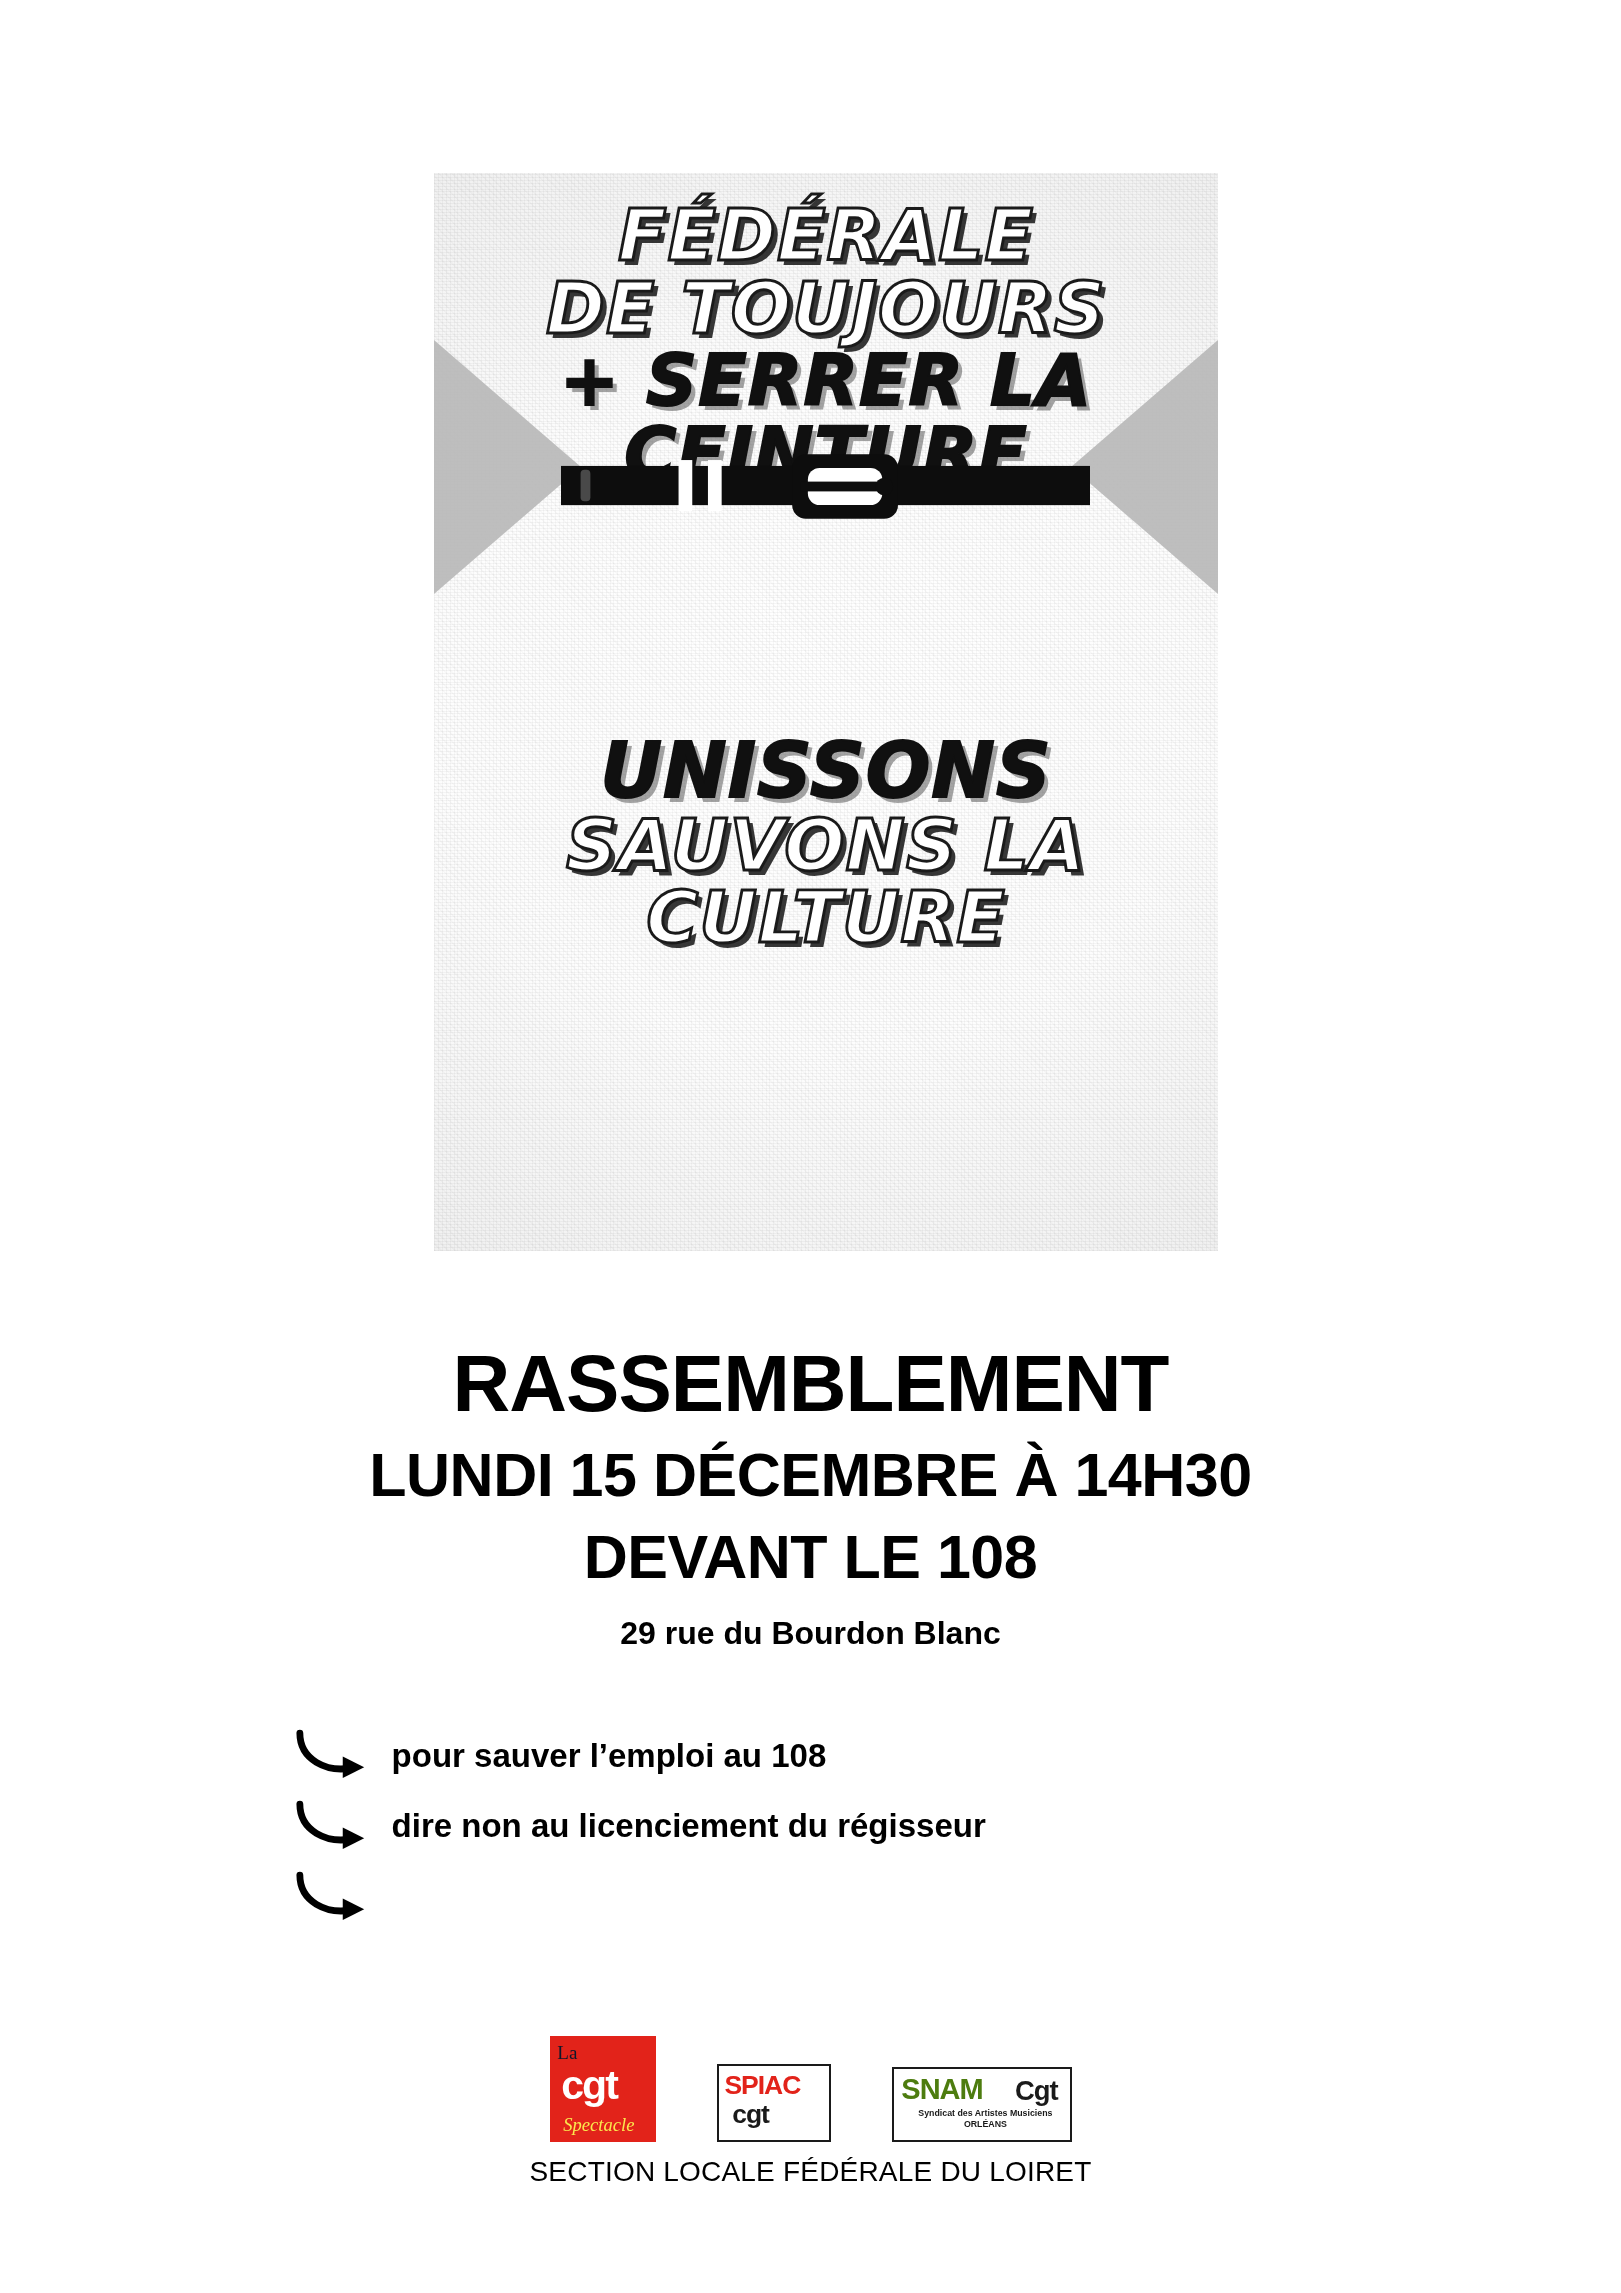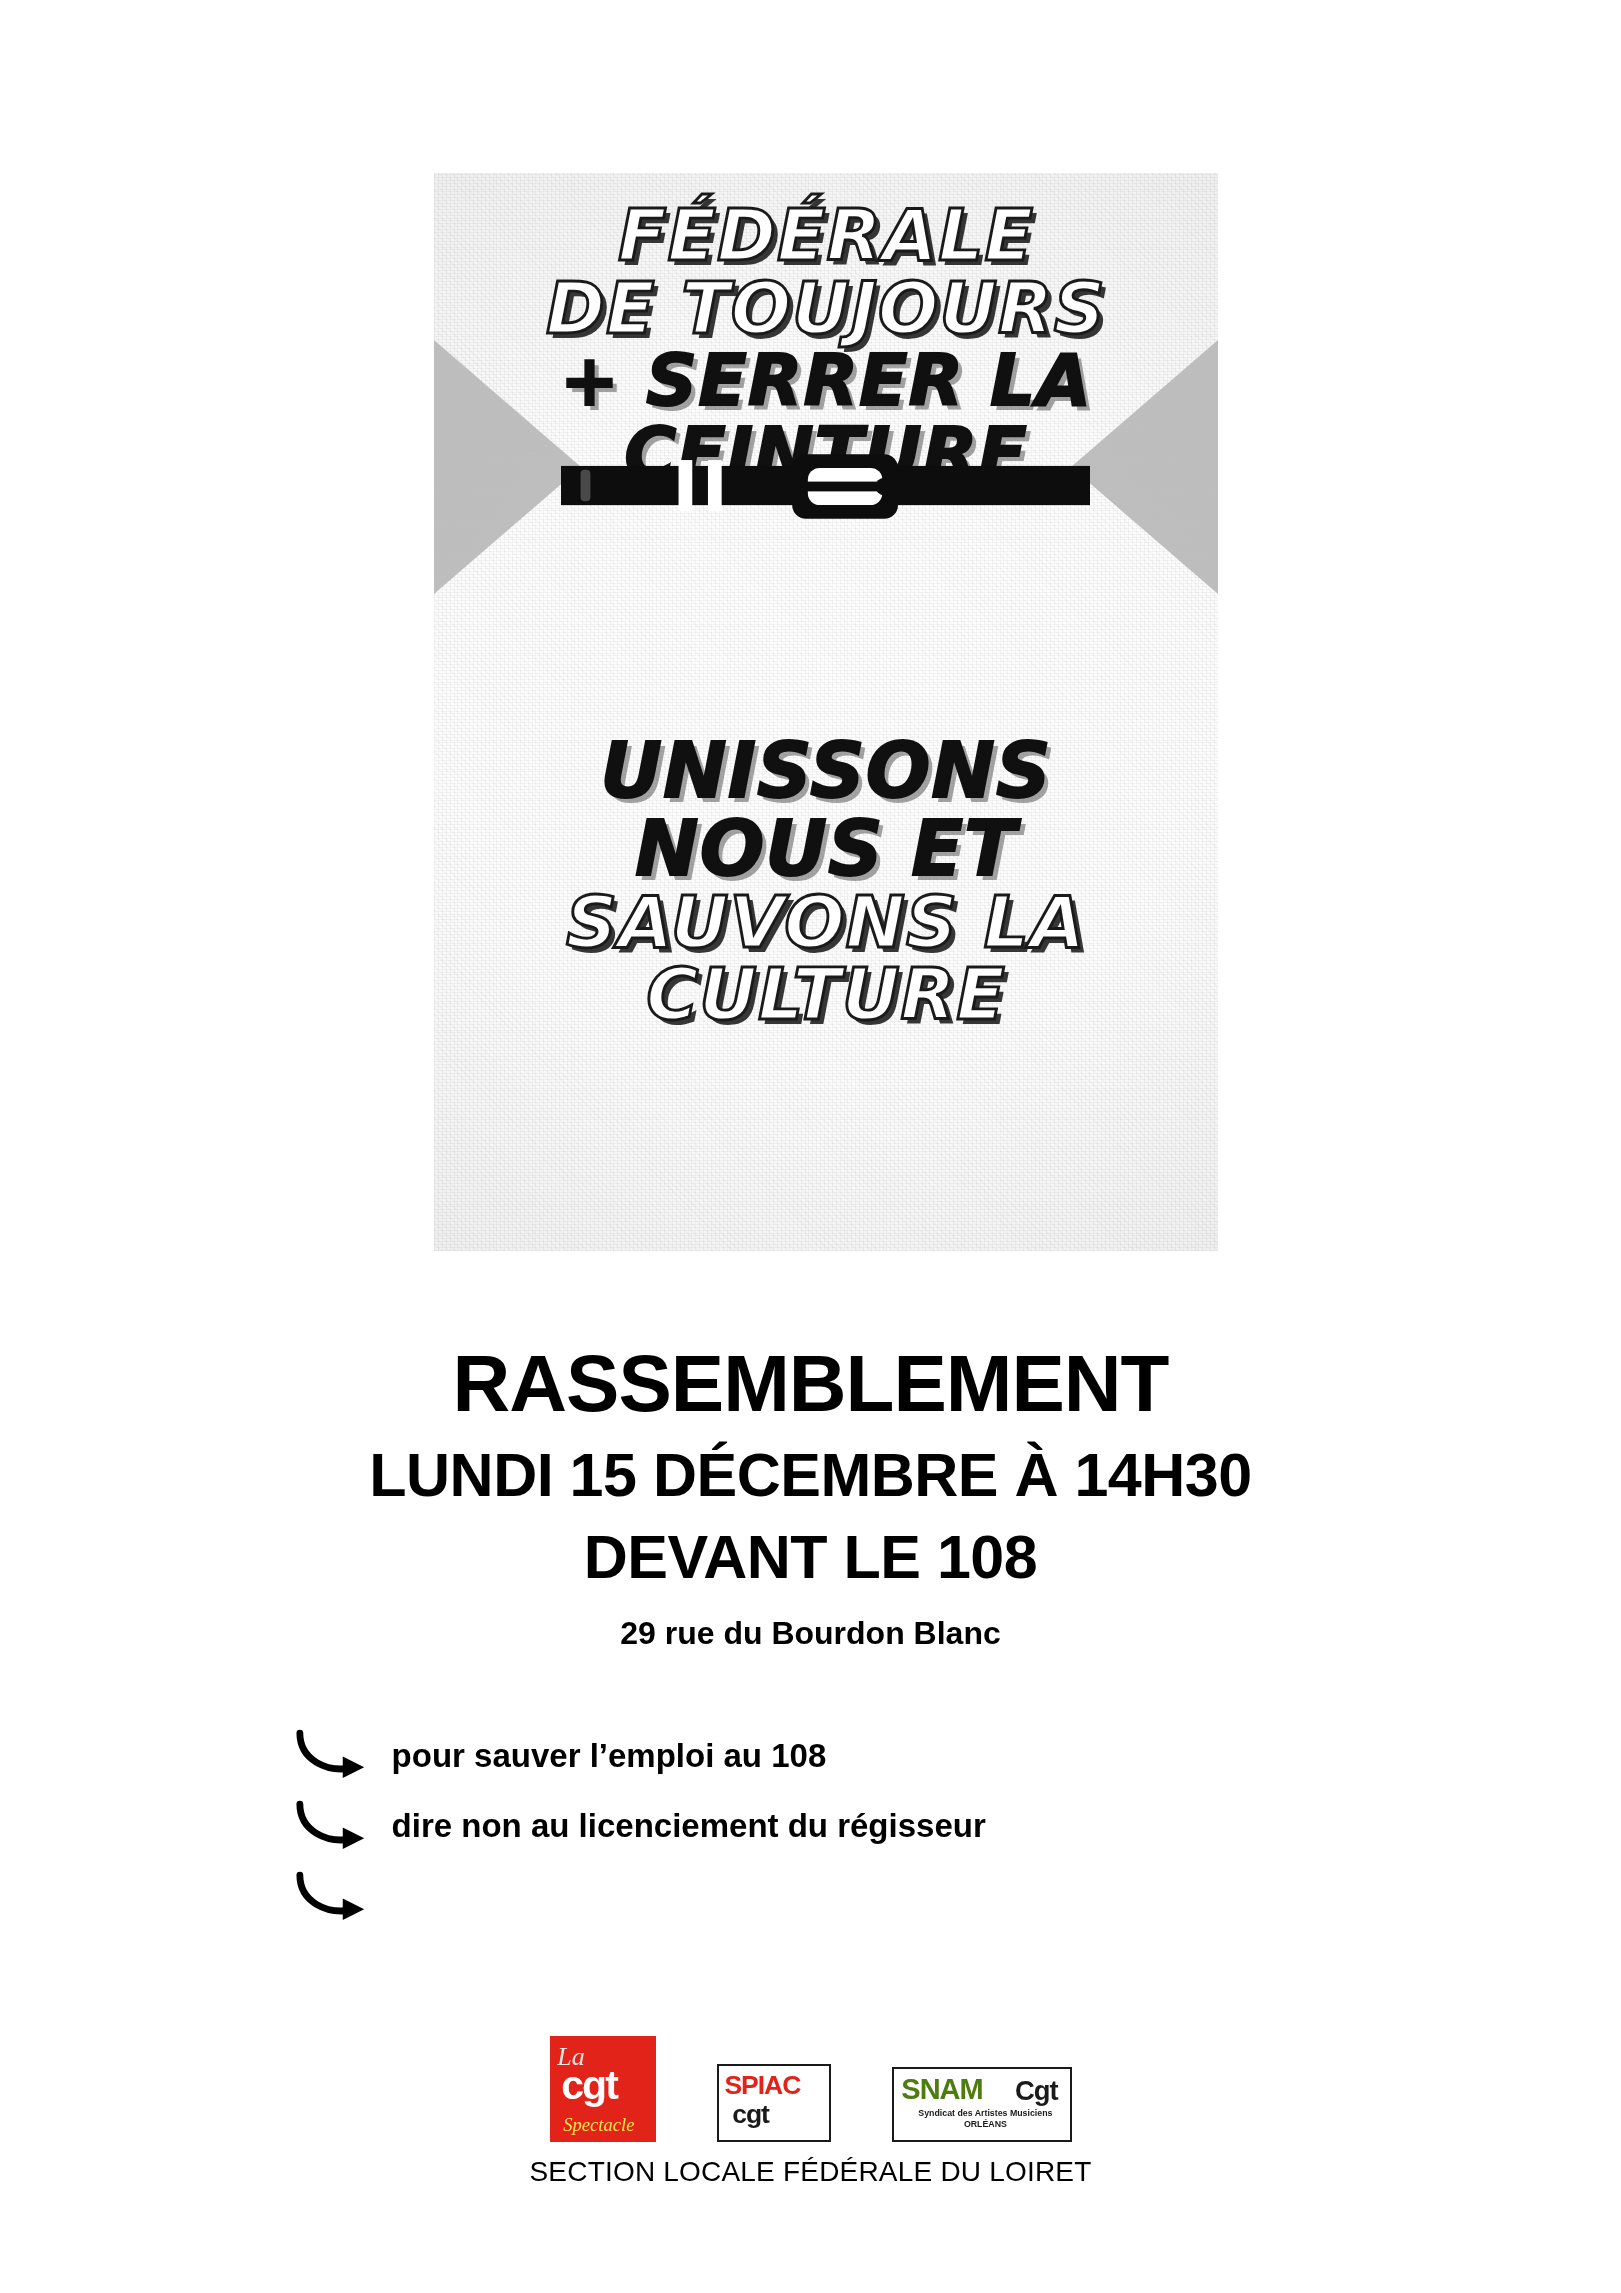--- a/index.html
+++ b/index.html
@@ -192,23 +192,22 @@
     background: #e2231a;
     position: relative;
     color: #ffffff;
     text-align: left;
   }
   .logo-cgt-spectacle .la {
     position: absolute;
     left: 7.8px;
     top: 5.9px;
     font-family: "Liberation Serif", serif;
-    font-style: italic;
-    font-size: 26px;
-    color: #e5e5e5;
+    font-size: 19px;
+    color: #0f172a;
   }
   .logo-cgt-spectacle .cgt {
     position: absolute;
     left: 11.8px;
     top: 25.5px;
     font-family: "Liberation Sans", sans-serif;
     font-weight: 700;
     font-size: 41px;
     letter-spacing: -2px;
     color: #ffffff;
@@ -318,21 +317,20 @@
       <rect x="236" y="2" width="108" height="66" rx="14" fill="#0d0d0d"></rect>
       <rect x="252" y="16" width="76" height="38" rx="12" fill="#ffffff"></rect>
       <rect x="244" y="30" width="84" height="10" fill="#0d0d0d"></rect>
       <circle cx="330" cy="35" r="9" fill="#0d0d0d"></circle>
       <rect x="20" y="18" width="10" height="32" rx="4" fill="#ffffff" opacity="0.25"></rect>
     </svg>
   </div>
 
   <div class="poster-text poster-bottom">
     <span class="pl line-solid line-big">UNISSONS</span>
-    <span class="pl line-solid line-big">NOUS ET</span>
     <span class="pl line-outline">SAUVONS LA</span>
     <span class="pl line-outline">CULTURE</span>
   </div>
 </div>
 
 <div class="headline-block">
   <div class="h-main">RASSEMBLEMENT</div>
   <div class="h-sub1">LUNDI 15 DÉCEMBRE À 14H30</div>
   <div class="h-sub2">DEVANT LE 108</div>
   <div class="h-addr">29 rue du Bourdon Blanc</div>

